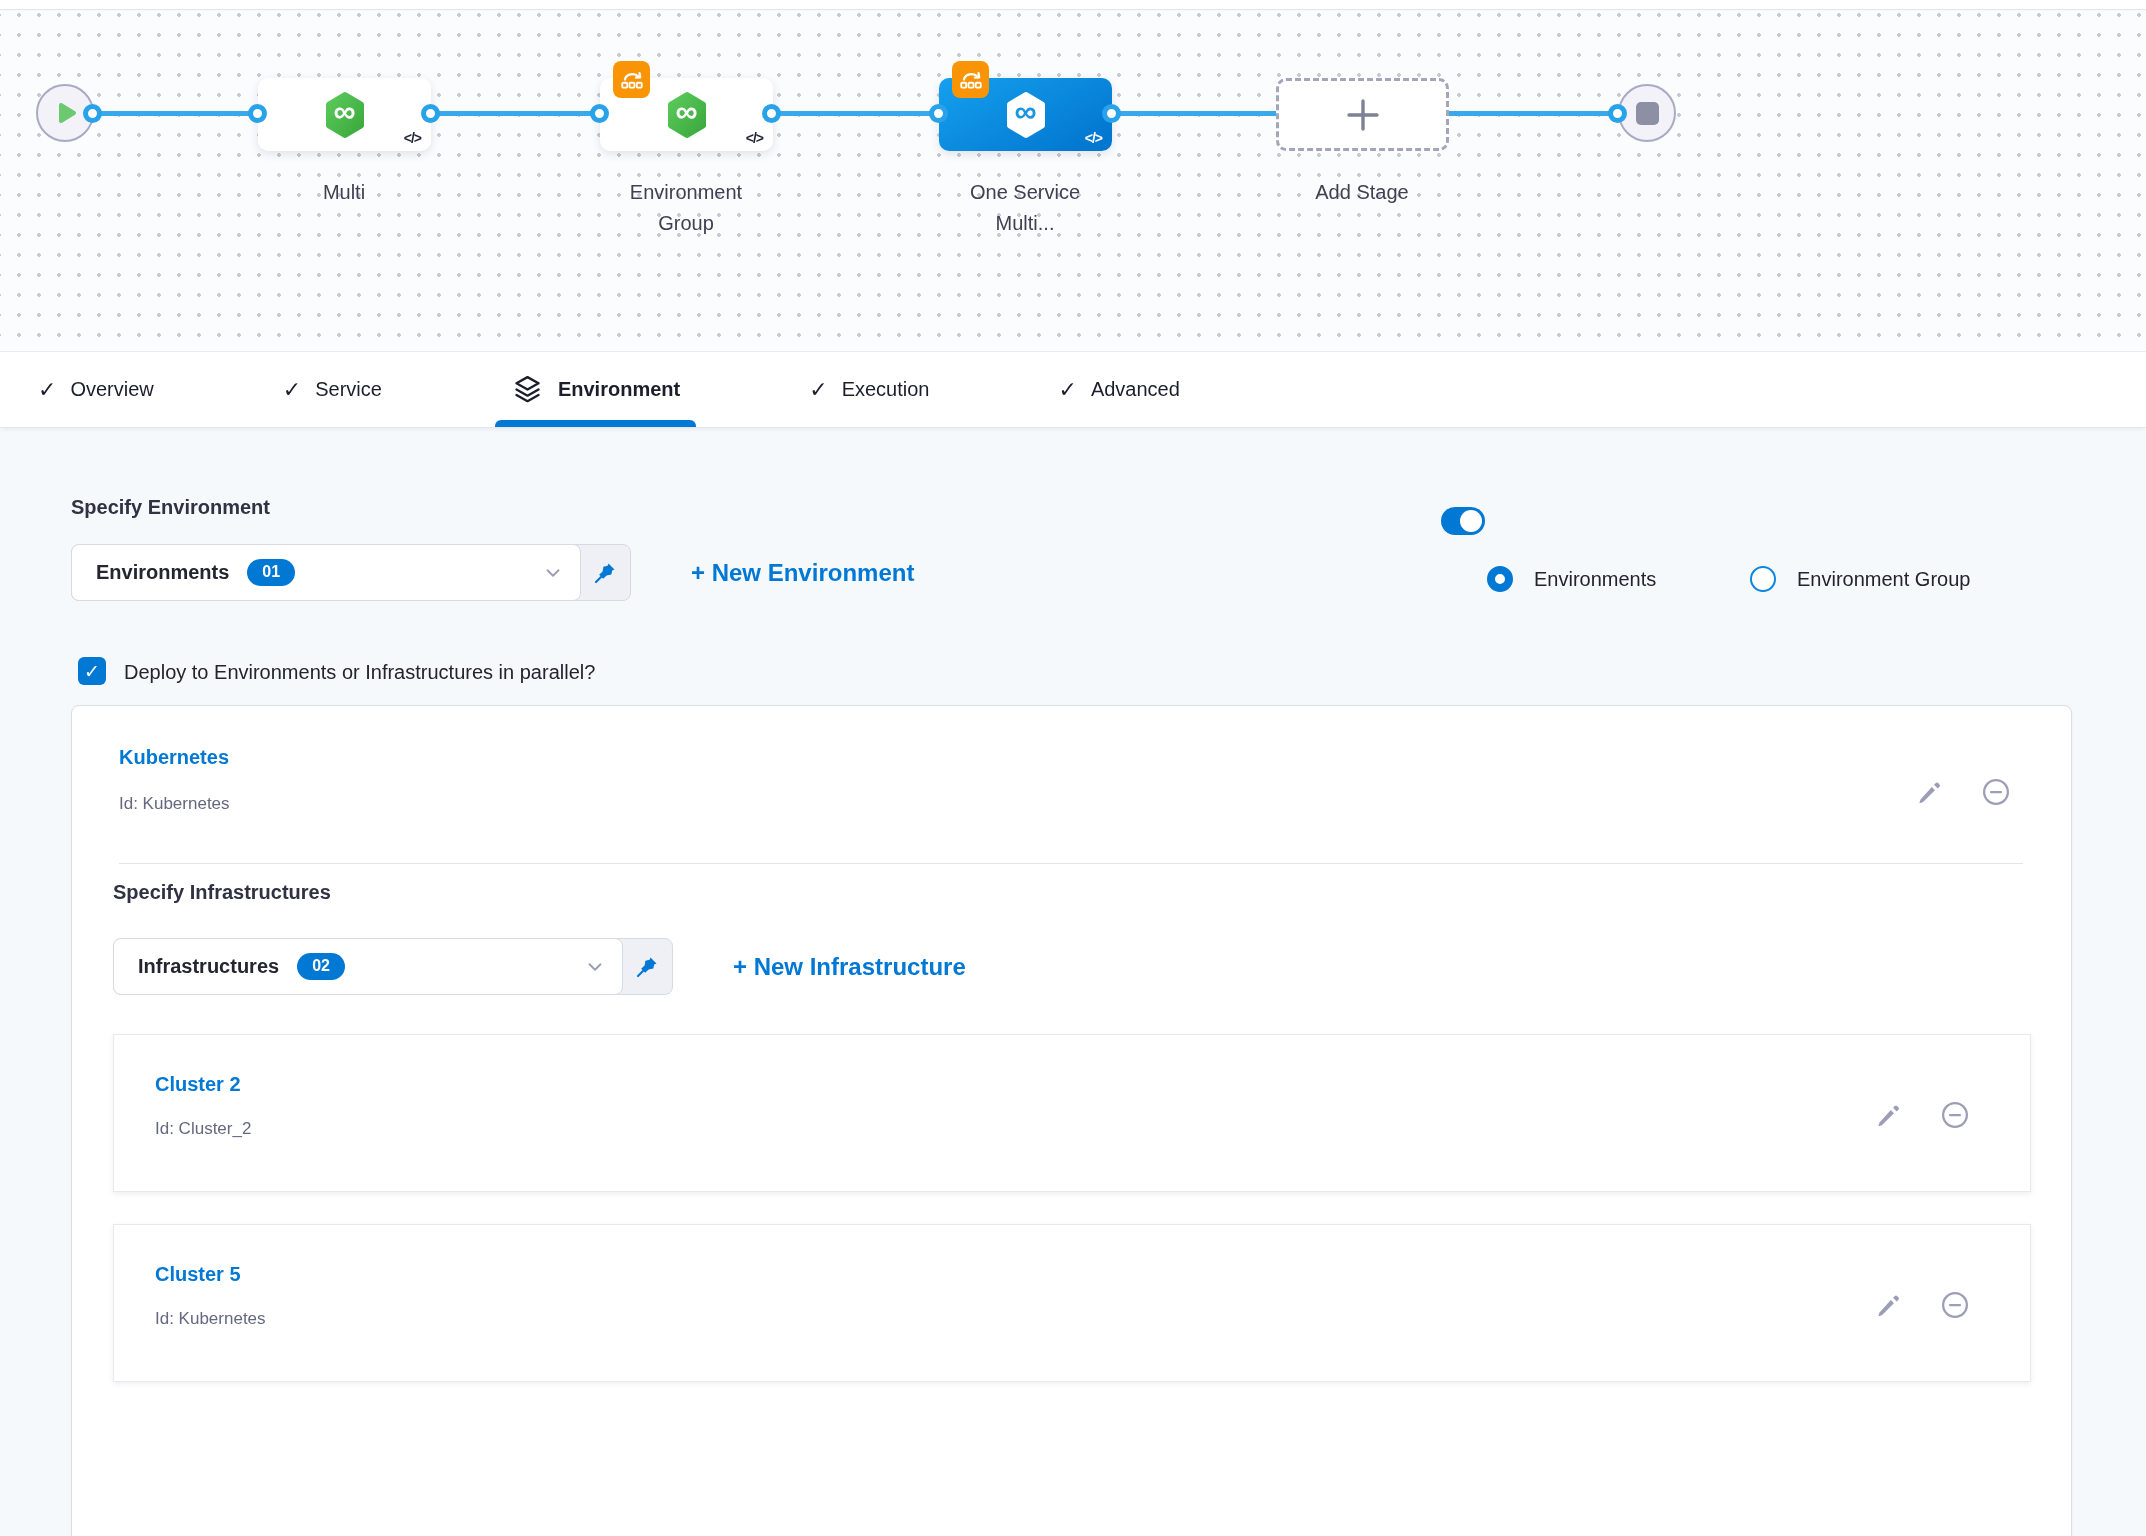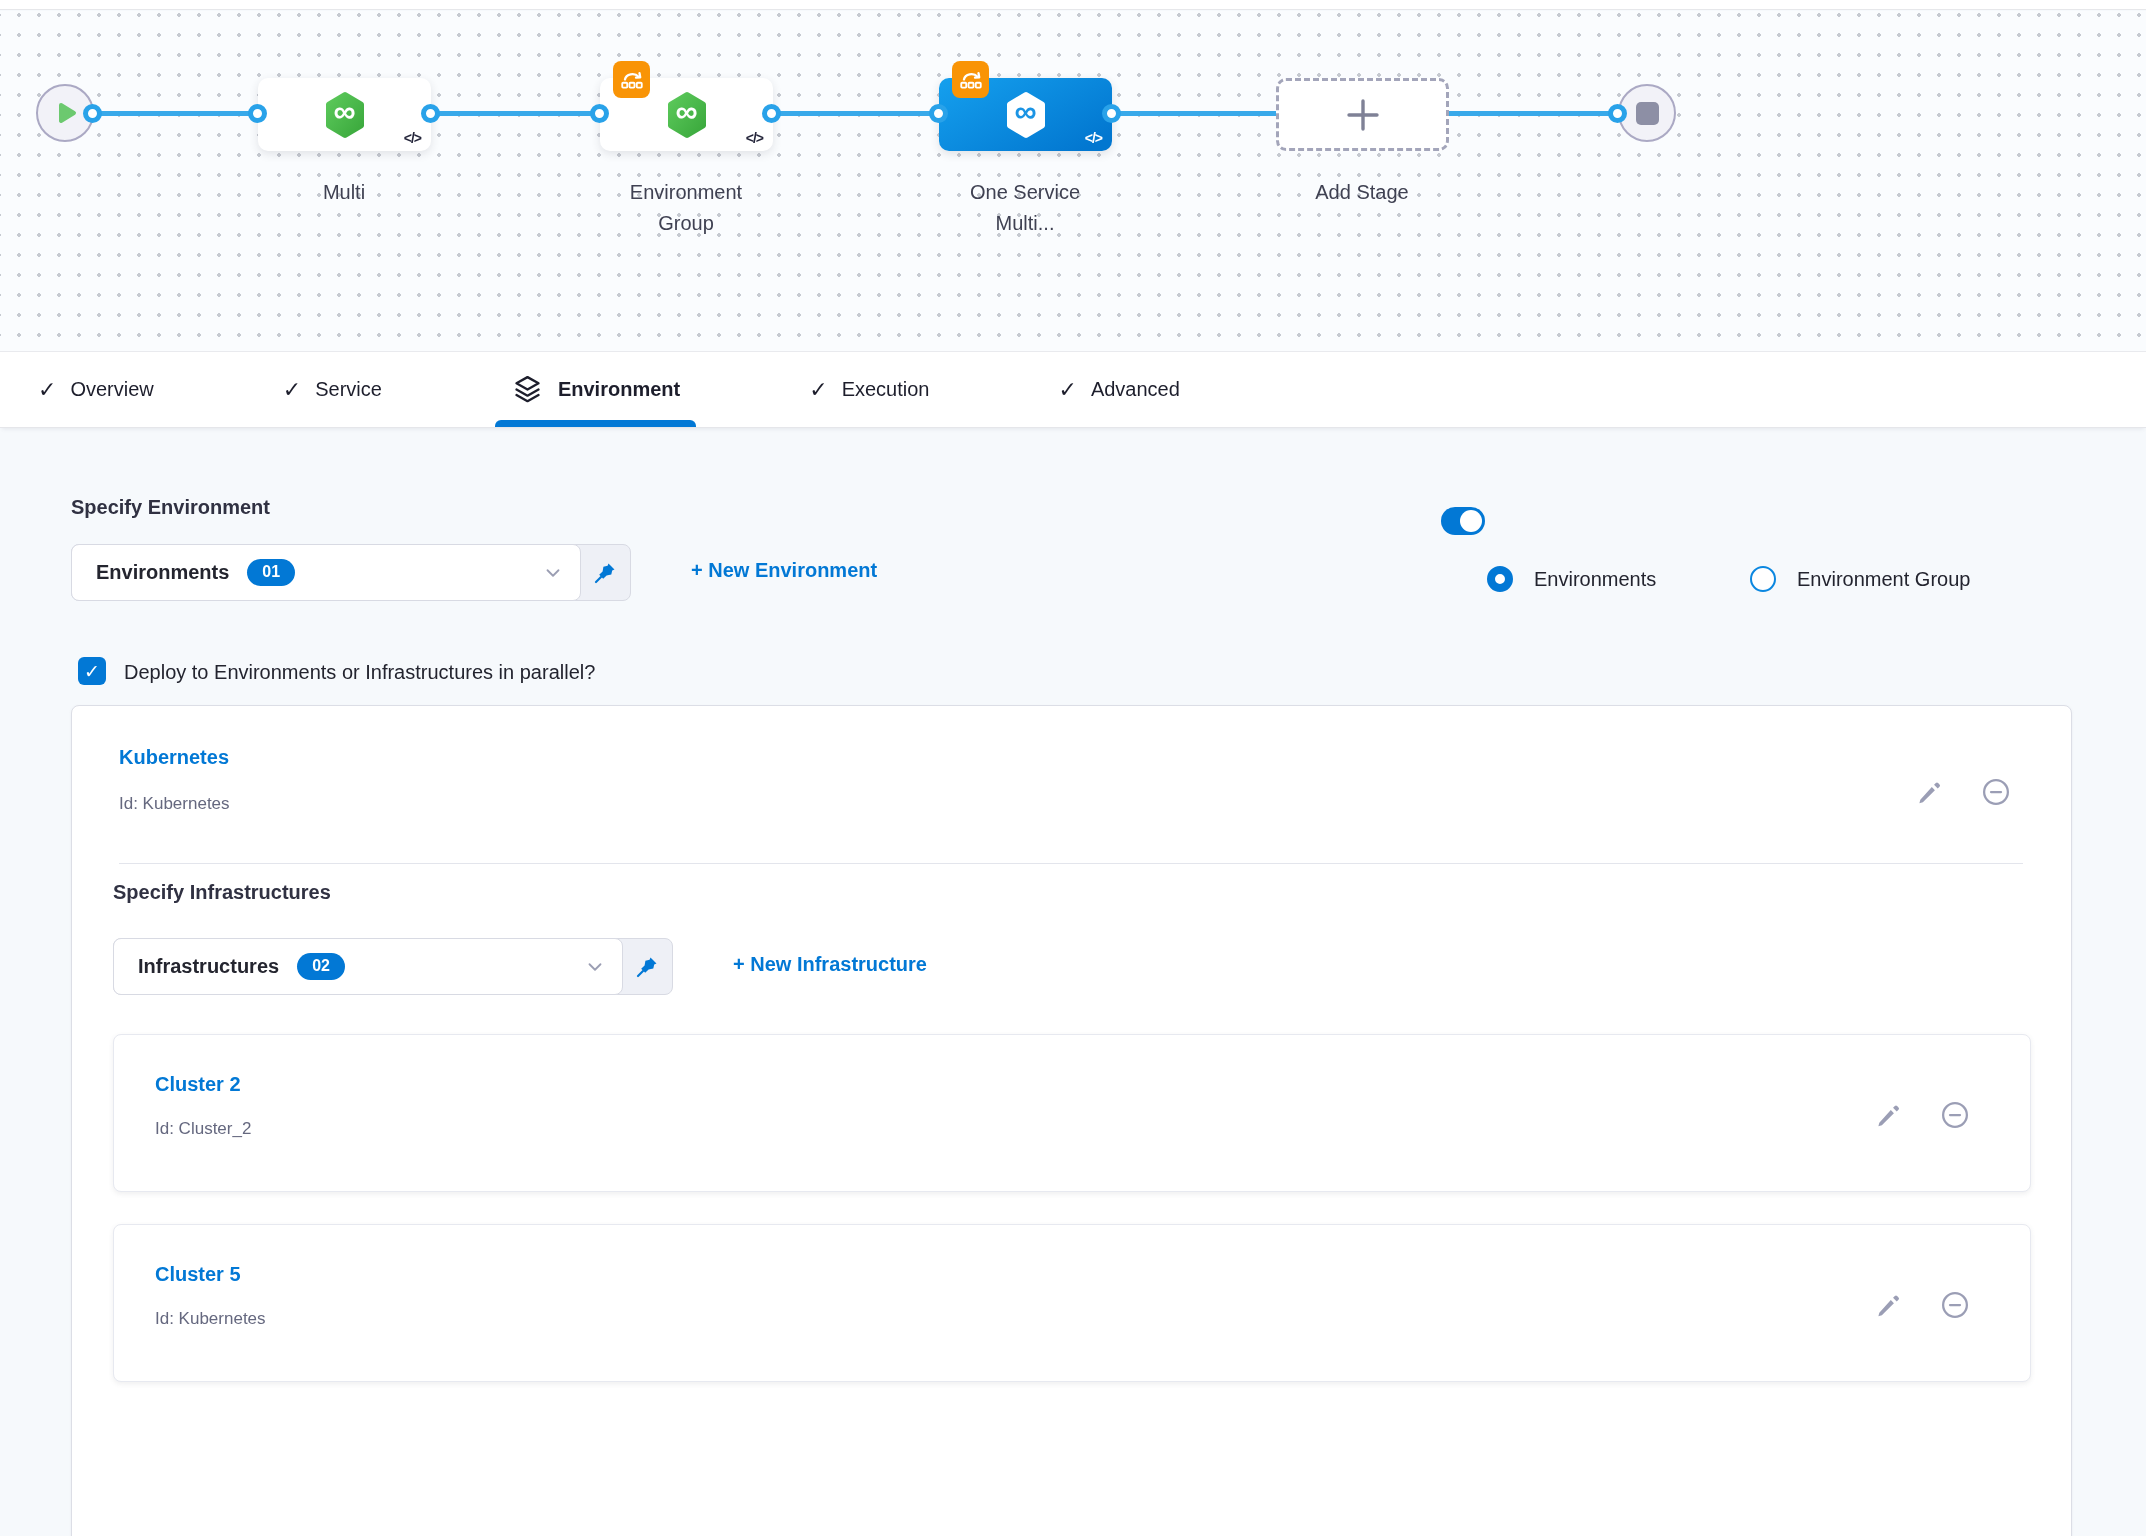--- a/index.html
+++ b/index.html
@@ -50,21 +50,21 @@
             display:flex; align-items:center; padding-left:38px; gap:129px; z-index:7; }
   .tab { position:relative; height:100%; display:flex; align-items:center; gap:14px;
          font-size:20px; color:#1d1e2c; cursor:pointer; }
   .tab .tick { font-size:22px; font-weight:600; color:#1d1e2c; }
   .tab.active { font-weight:700;justify-content:space-between; }
   .tab.active::after { content:""; position:absolute; left:-16px; right:-16px; bottom:0;
                        height:7px; background:#0278d5; border-radius:6px 6px 0 0; }
 
   
   .section-heading { position:absolute; font-size:20px; font-weight:700; color:#303142; }
-  .blue-link { position:absolute; font-size:20px; font-weight:600; color:#0278d5; cursor:pointer; }
+  .blue-link { position:absolute; font-size:24px; font-weight:600; color:#0278d5; cursor:pointer; }
 
   .select-wrap { position:absolute; width:560px; height:57px; border-radius:8px;
                  background:#eef0f6; border:1px solid #d8dae3; }
   .select-field { position:absolute; left:-1px; top:-1px; width:510px; height:57px;
                   background:#ffffff; border:1px solid #d8dae3; border-radius:8px;
                   display:flex; align-items:center; padding:0 16px 0 24px; cursor:pointer; }
   .select-label { font-size:20px; font-weight:600; color:#24252f; }
   .badge-pill { margin-left:18px; background:#0278d5; color:#fff; border-radius:999px;
                 padding:4px 15px 5px; font-size:16px; font-weight:700; }
   .chevron { margin-left:auto; display:flex; }
@@ -85,21 +85,21 @@
 
   .outer-card { position:absolute; left:71px; top:705px; width:2001px; height:936px;
                 background:#ffffff; border:1px solid #dcdee6; border-radius:8px;
                 box-shadow:0 1px 3px rgba(96,97,112,.08); }
   .entity-title { position:absolute; font-size:20px; font-weight:600; color:#0278d5; cursor:pointer; }
   .entity-id { position:absolute; font-size:17px; color:#65687f; }
   .row-actions { position:absolute; display:flex; gap:38px; align-items:center; }
   .icon-btn { background:none; border:none; cursor:pointer; display:flex; padding:0; }
   .divider { position:absolute; height:1px; background:#e3e5ec; }
   .cluster-card { position:absolute; left:41px; width:1918px; height:158px; background:#fff;
-                  border:1px solid #e7e9f0; border-radius:8px;
+                  border:1px solid #e7e9f0; border-radius:0;
                   box-shadow:0 2px 5px rgba(96,97,112,.10); }
 </style>
 </head>
 <body>
 
 <svg width="0" height="0" style="position:absolute">
   <defs>
     <linearGradient id="hexGreen" x1="0" y1="0" x2="1" y2="1">
       <stop offset="0" stop-color="#5cc95b"></stop>
         <stop offset="1" stop-color="#3aa83c"></stop>

